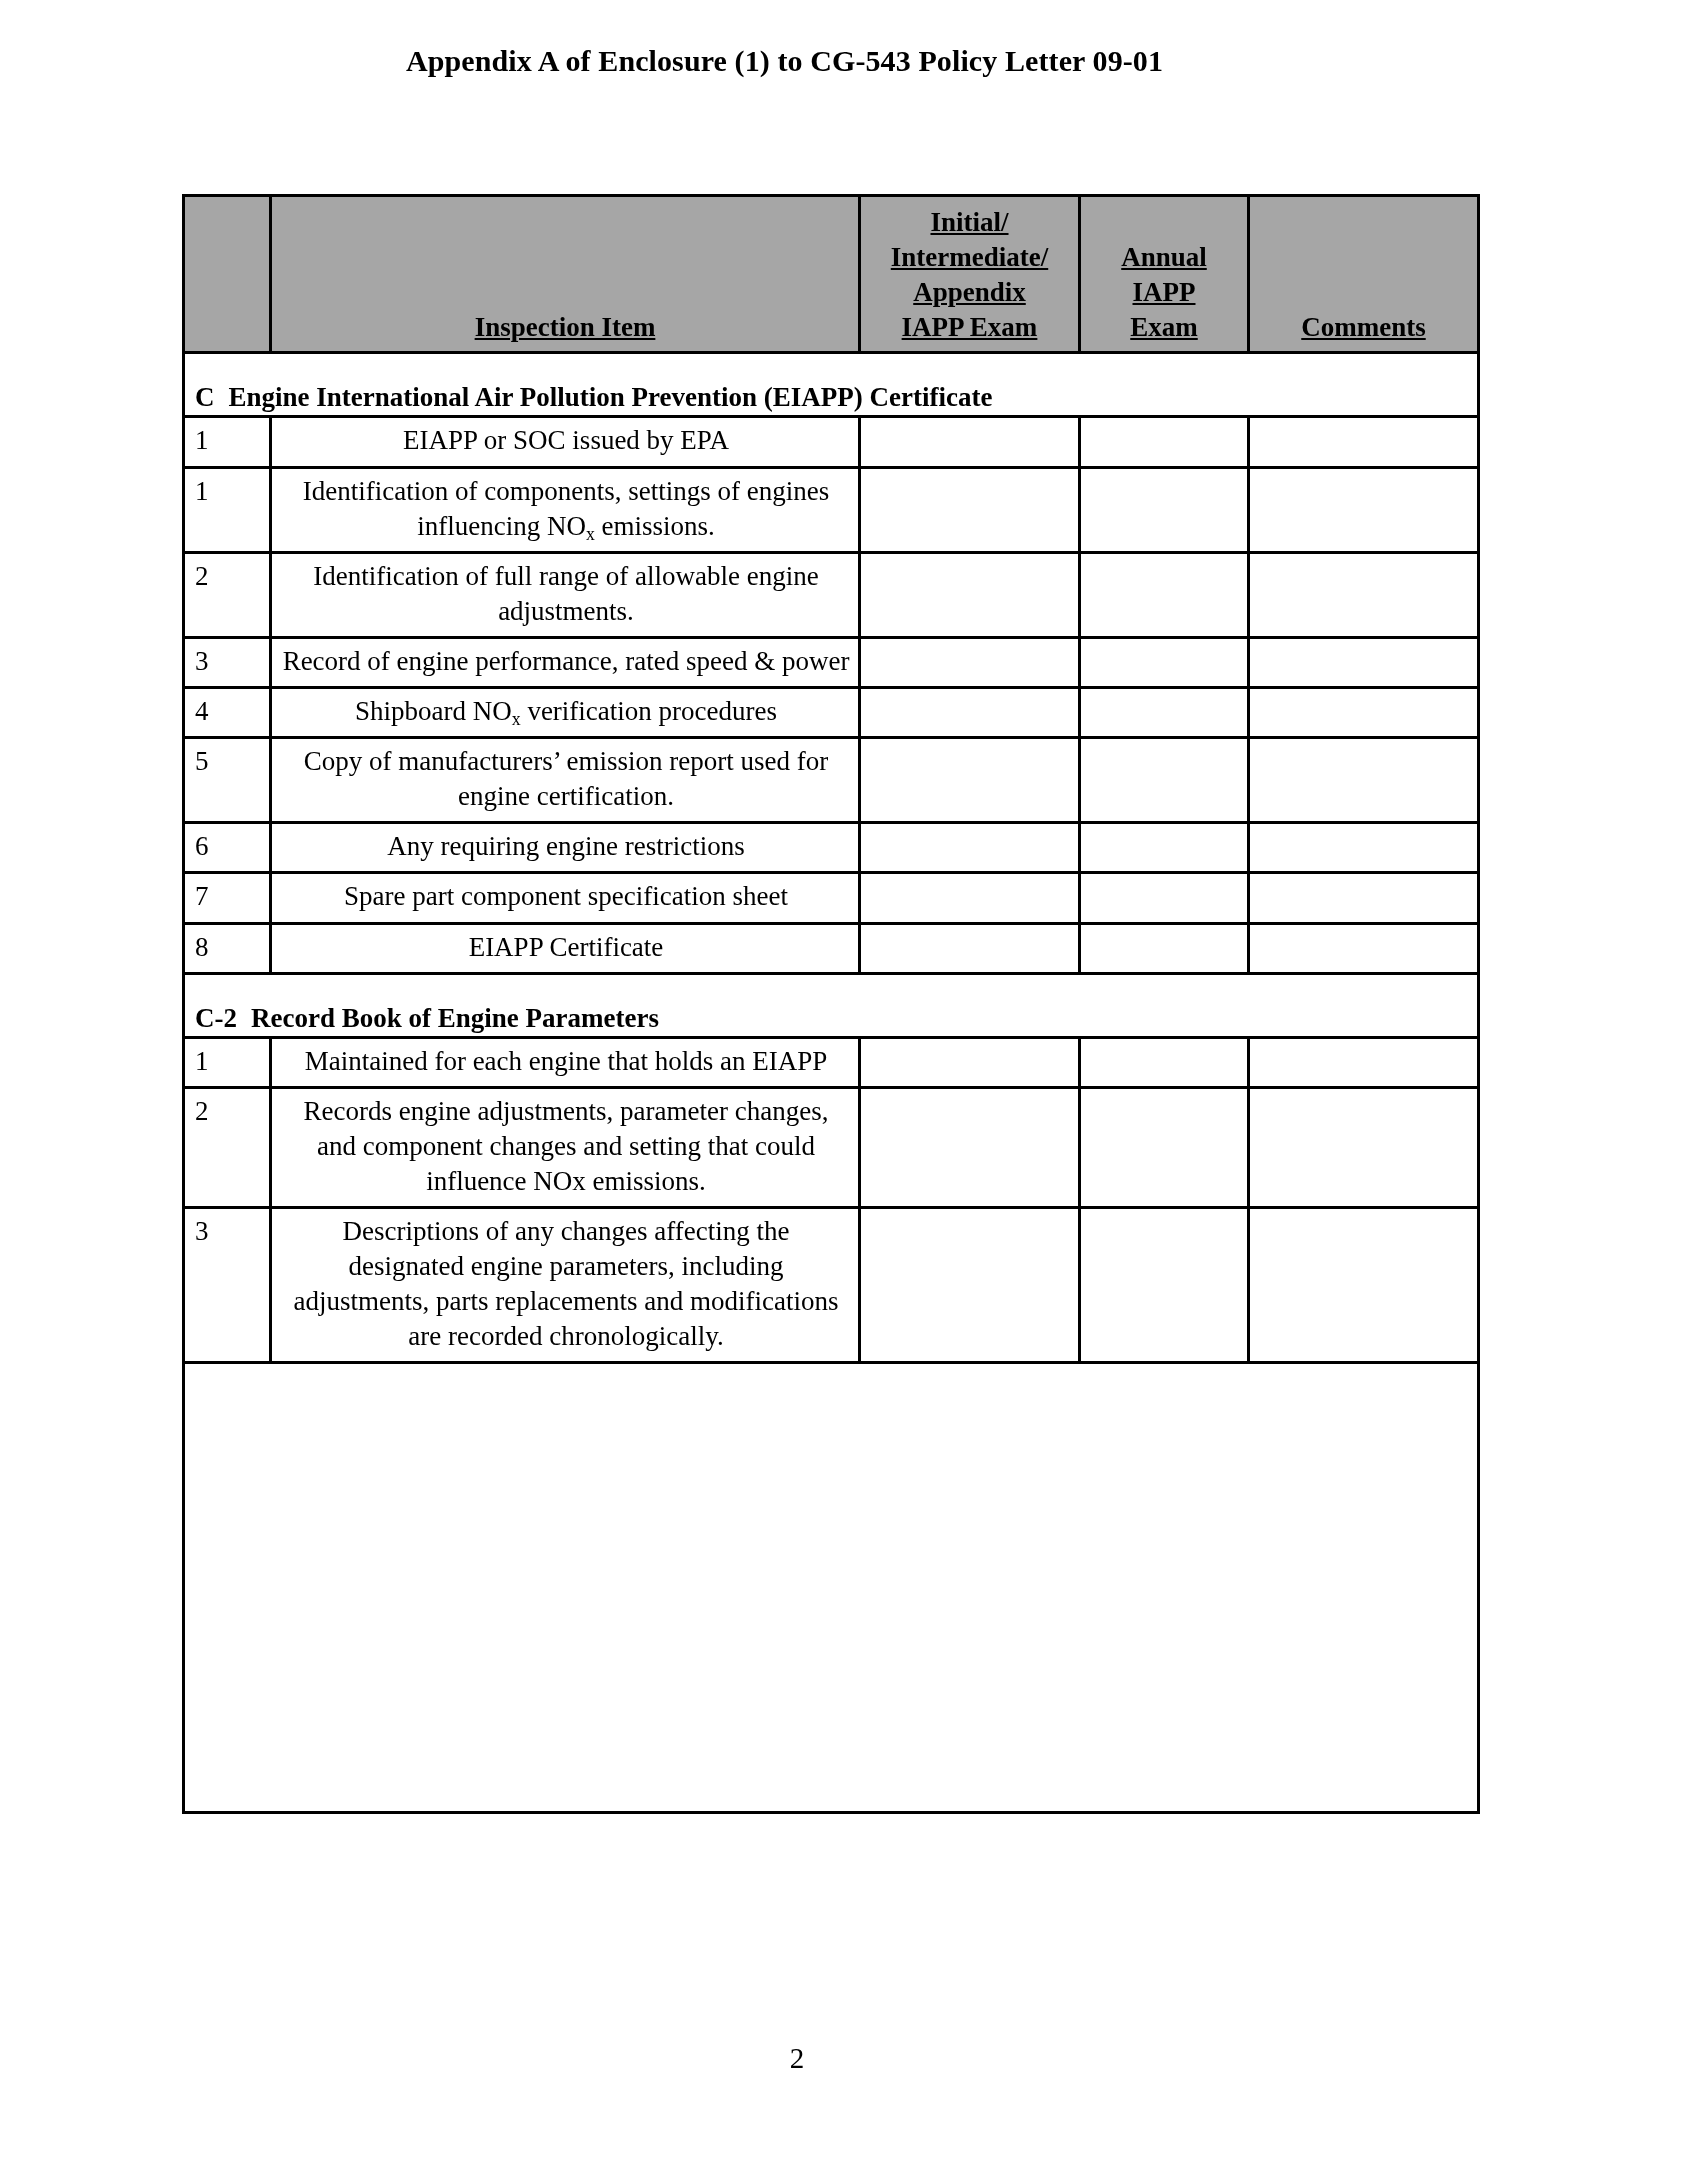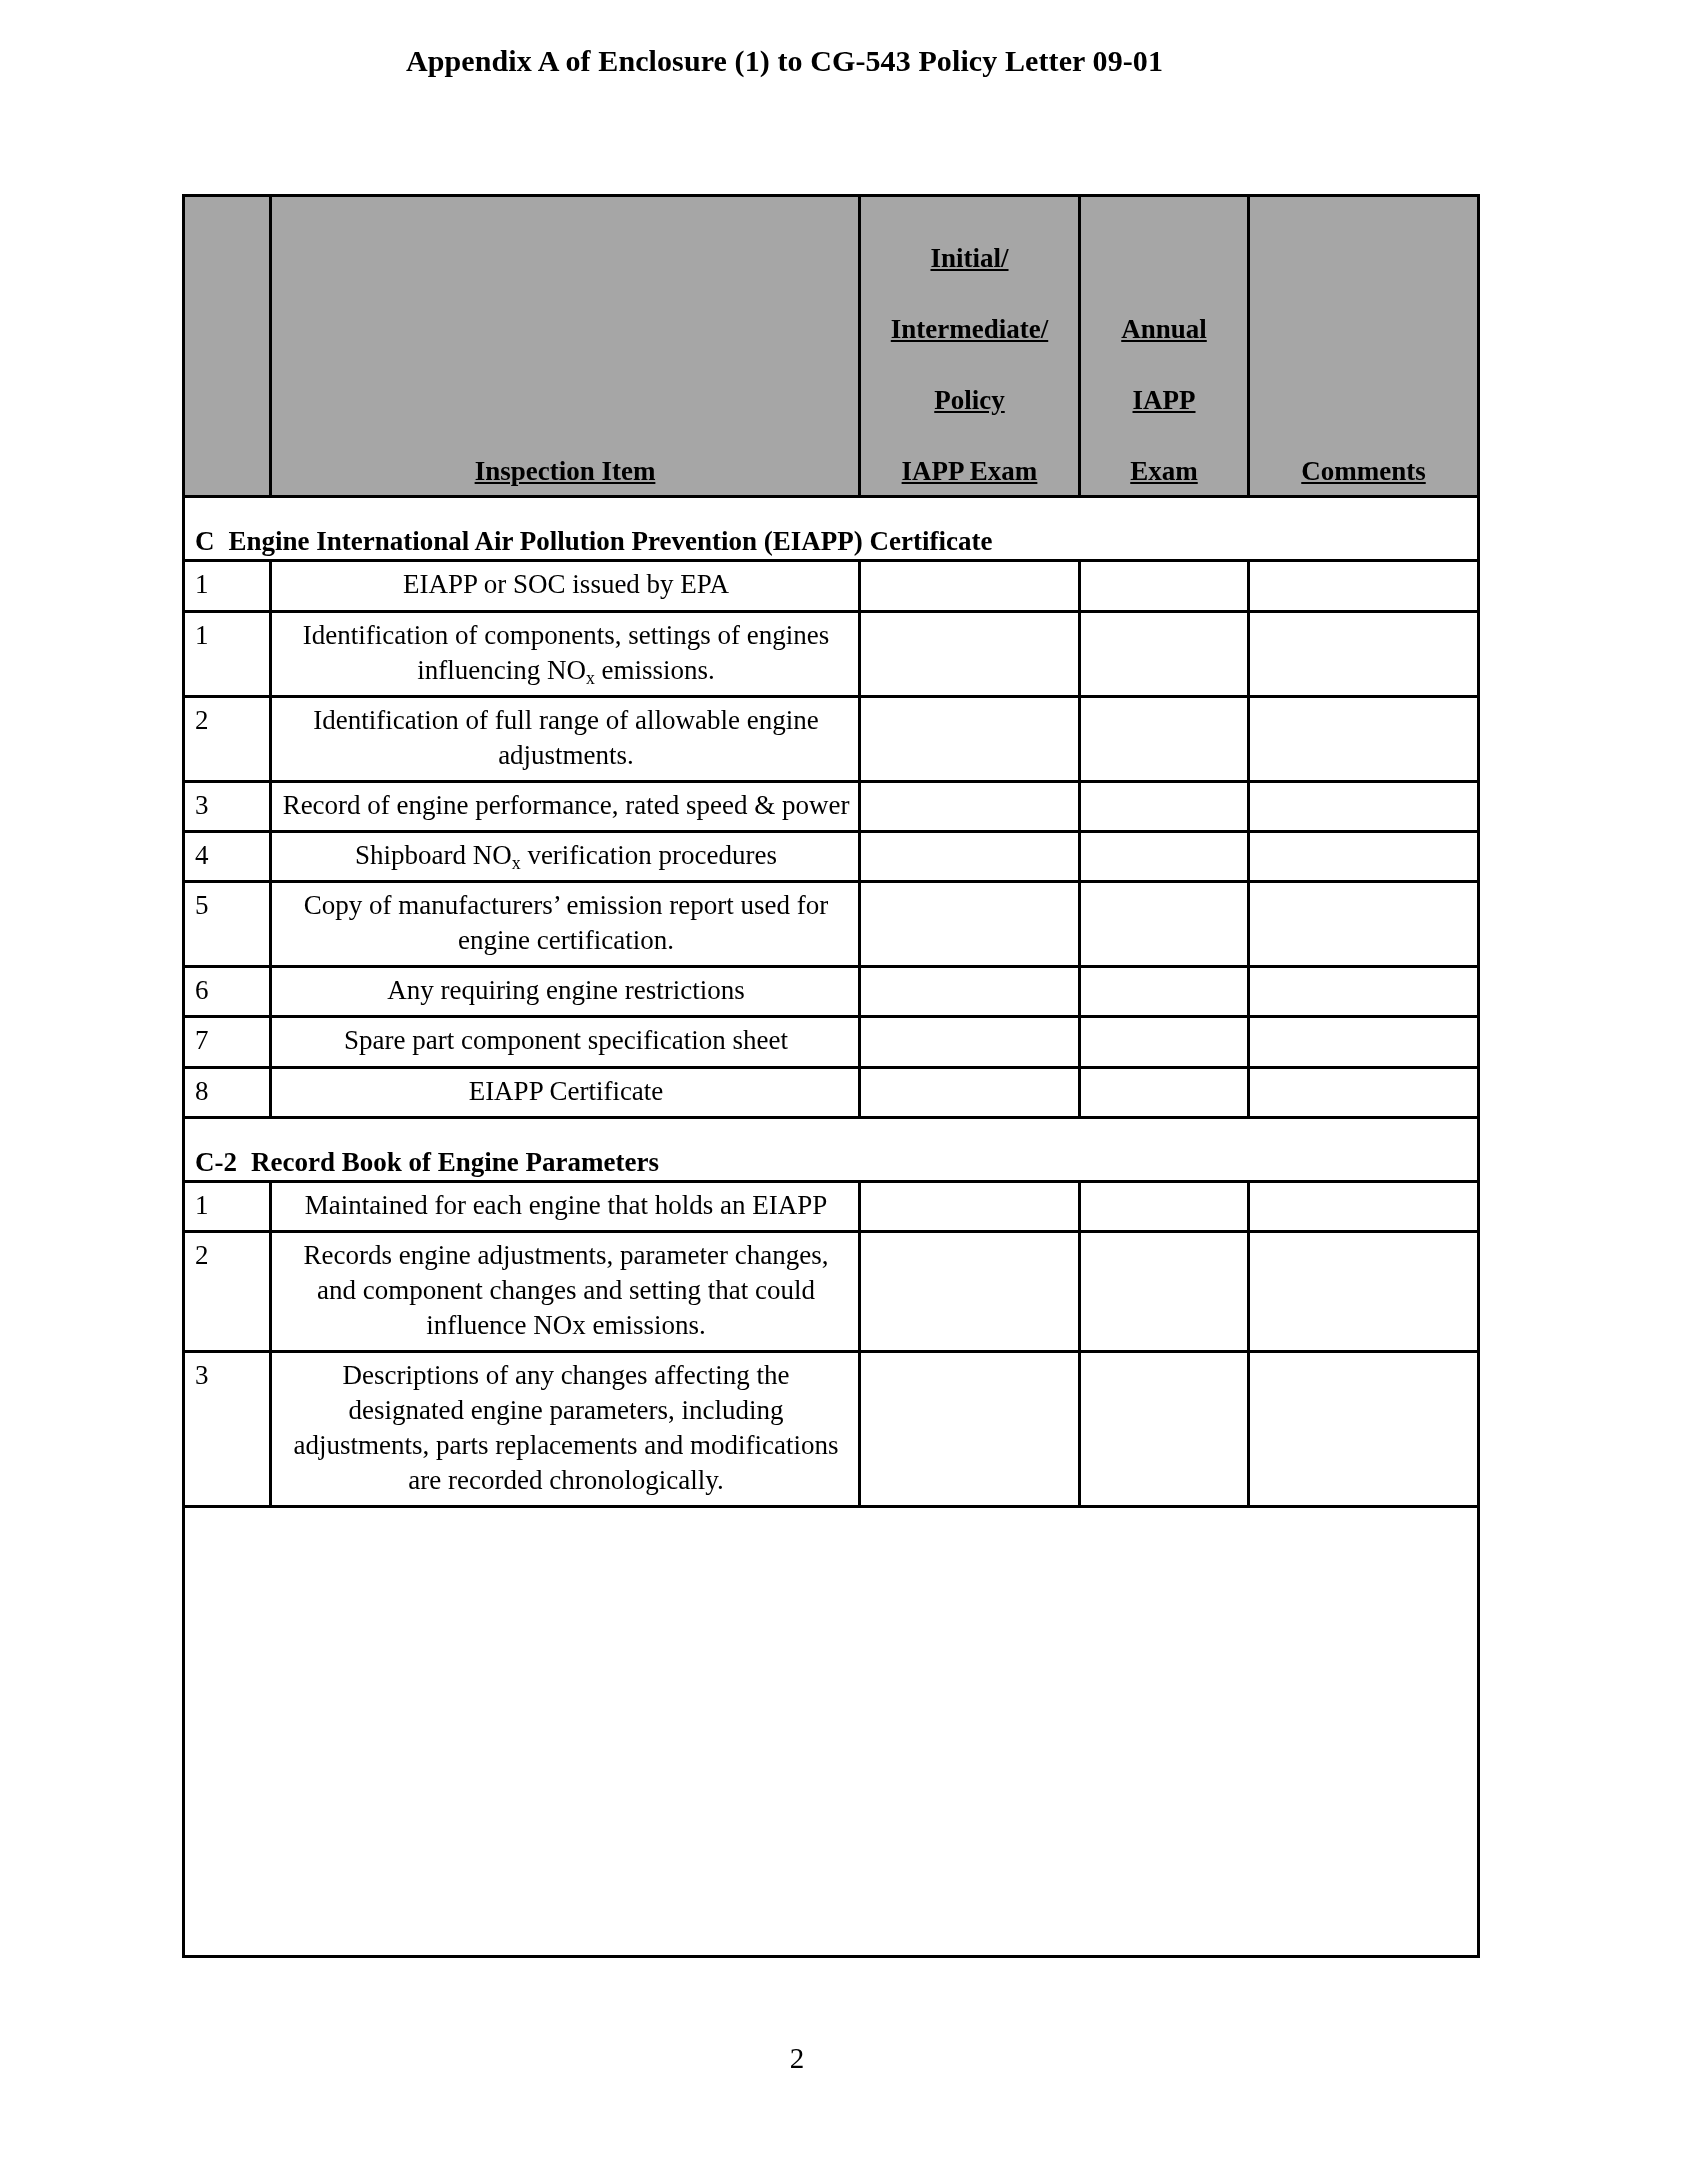--- a/index.html
+++ b/index.html
@@ -67,21 +67,20 @@
     background: #a6a6a6;
     vertical-align: bottom;
     text-align: center;
     font-weight: bold;
     padding: 8px 4px 6px 4px;
     height: 153px;
   }
   tr.head-row td .hl {
     display: block;
     line-height: 1.30;
-    margin-top: 36px;
   }
   tr.head-row td .hl span.u {
     text-decoration: underline;
     text-underline-offset: 2px;
   }
 
   
   tr.section-row td {
     font-weight: bold;
     padding: 26px 8px 0 10px;
@@ -143,21 +142,21 @@
       </colgroup>
       <tbody id="table-body">
           <tr class="head-row">
             <td></td>
             <td>
               <span class="hl"><span class="u">Inspection Item</span></span>
             </td>
             <td>
               <span class="hl"><span class="u">Initial/</span></span>
               <span class="hl"><span class="u">Intermediate/</span></span>
-              <span class="hl"><span class="u">Policy</span></span>
+              <span class="hl"><span class="u">Appendix</span></span>
               <span class="hl"><span class="u">IAPP Exam</span></span>
             </td>
             <td>
               <span class="hl"><span class="u">Annual</span></span>
               <span class="hl"><span class="u">IAPP</span></span>
               <span class="hl"><span class="u">Exam</span></span>
             </td>
             <td>
               <span class="hl"><span class="u">Comments</span></span>
             </td>

